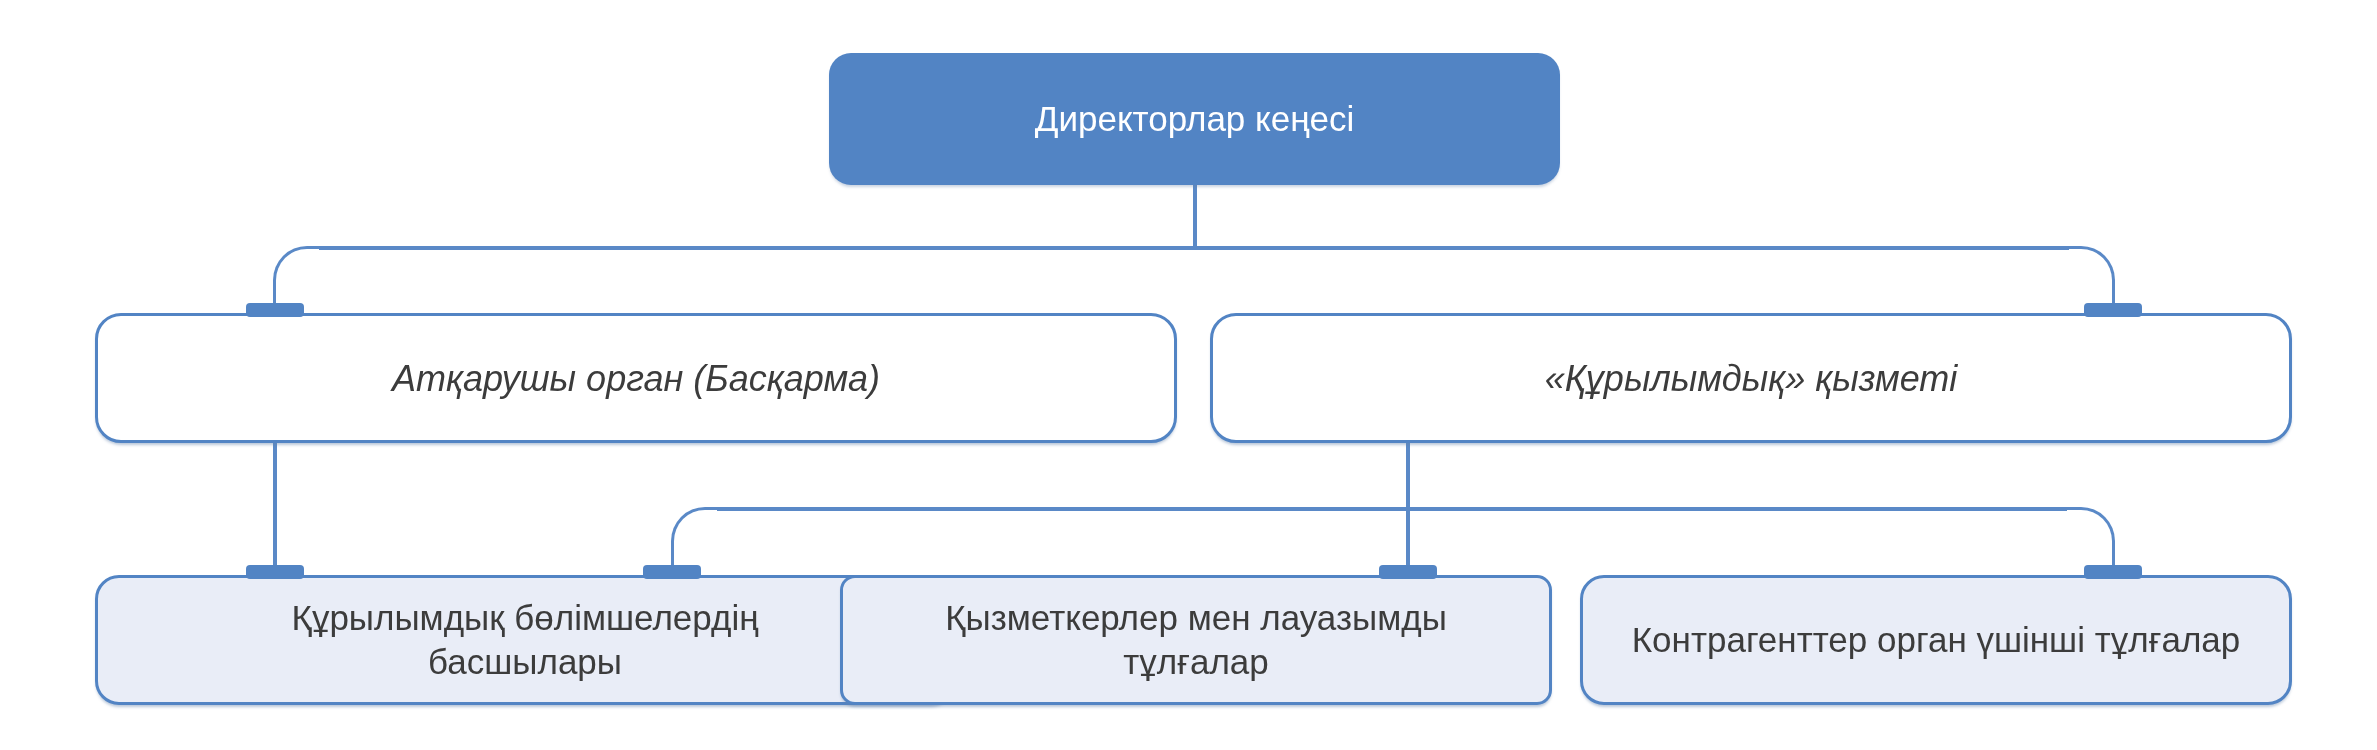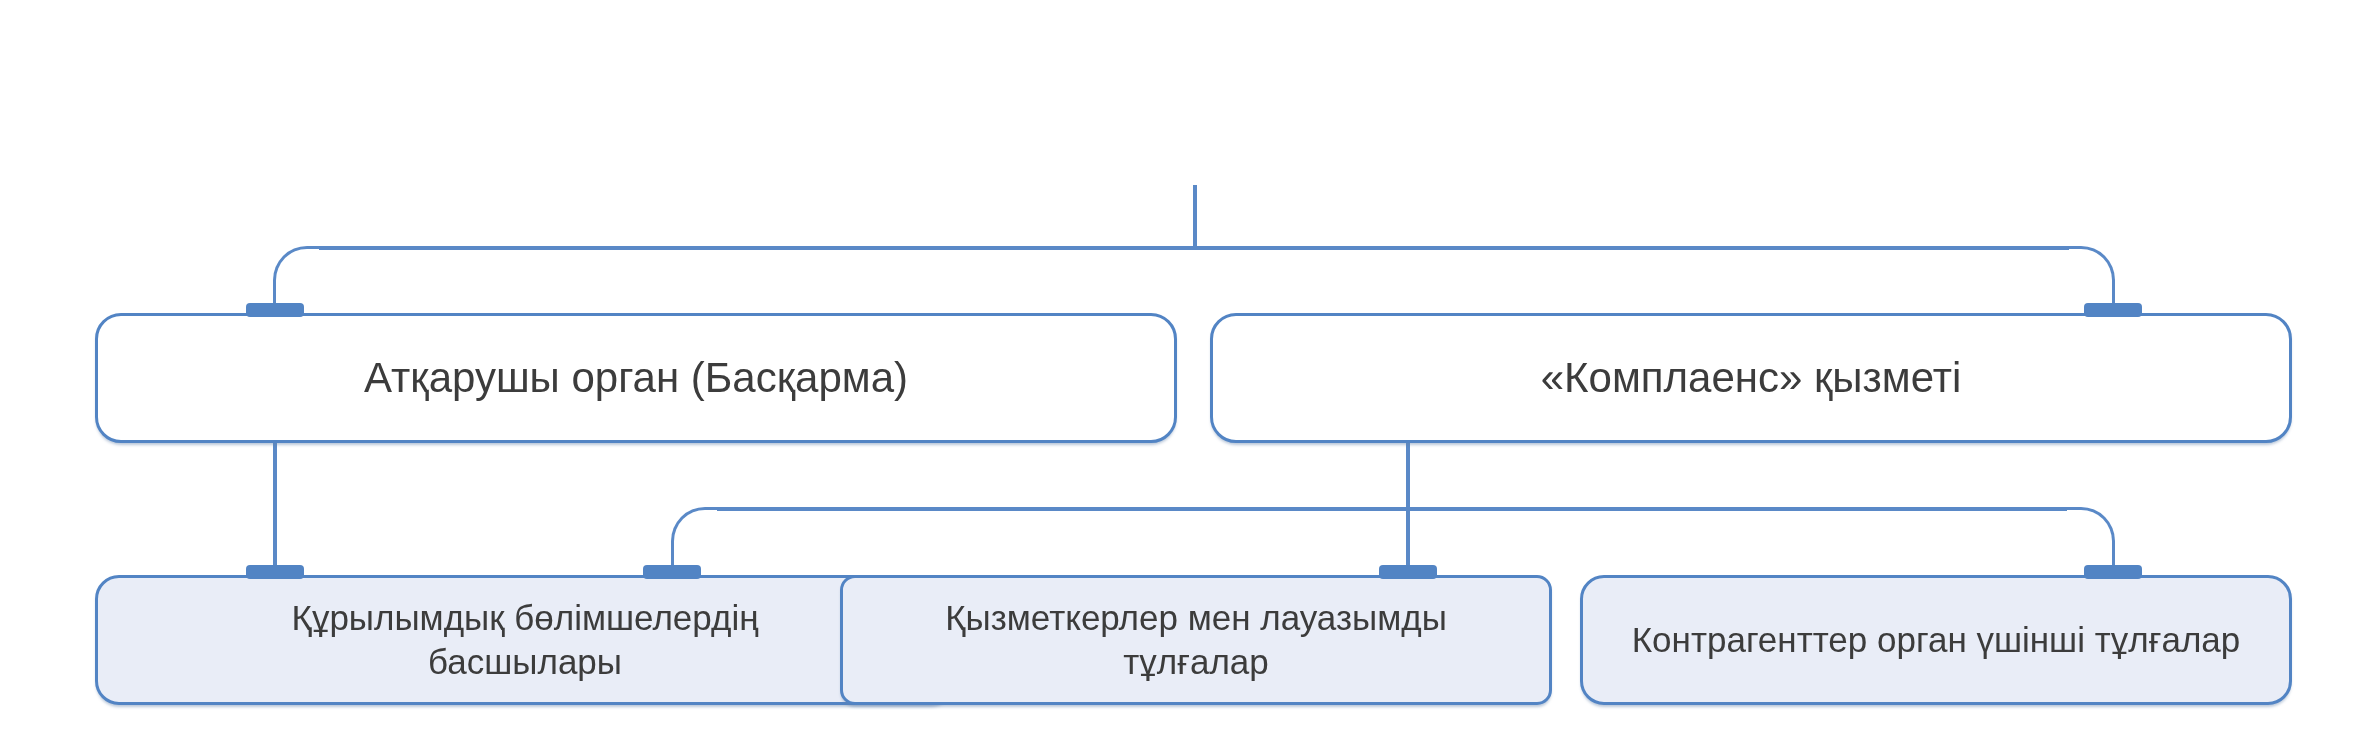--- a/index.html
+++ b/index.html
@@ -32,22 +32,23 @@
     border-radius: 22px;
     color: var(--text-light, #ffffff);
     font-size: 35px;
     box-shadow: 0 3px 3px -1px rgba(100,130,170,0.35);
   }
   .node.outline {
     background: #ffffff;
     border: 3.5px solid var(--accent, #5284c4);
     border-radius: 26px;
     color: var(--text-dark, #3c3c3c);
-    font-size: 42px;
+    font-size: 36px;
     box-shadow: 0 3px 3px -1px rgba(100,130,170,0.45);
+    font-style: italic;
   }
   .node.leaf {
     background: var(--leaf-fill, #e9edf7);
     border: 3.5px solid var(--accent, #5284c4);
     border-radius: 24px;
     color: var(--text-dark, #3c3c3c);
     font-size: 35px;
     box-shadow: 0 3px 3px -1px rgba(100,130,170,0.45);
   }
 
@@ -95,27 +96,30 @@
   <div class="seg" style="left:717px; top:507px; width:1350px; height:3.5px;"></div>
   <div class="corner tr" style="left:2067px; top:507px; width:48px; height:68px;"></div>
 
   <div class="stub" style="left:246px; top:303px;"></div>
   <div class="stub" style="left:2084px; top:303px;"></div>
   <div class="stub" style="left:246px; top:565px;"></div>
   <div class="stub" style="left:643px; top:565px;"></div>
   <div class="stub" style="left:1379px; top:565px;"></div>
   <div class="stub" style="left:2084px; top:565px;"></div>
 
+  <div class="node primary" style="left:829px; top:53px; width:731px; height:132px;">
+    <span class="label">Директорлар кеңесі</span>
+  </div>
 
   <div class="node outline" style="left:95px; top:313px; width:1082px; height:130px;">
     <span class="label">Атқарушы орган (Басқарма)</span>
   </div>
 
   <div class="node outline" style="left:1210px; top:313px; width:1082px; height:130px;">
-    <span class="label">«Комплаенс» қызметі</span>
+    <span class="label">«Құрылымдық» қызметі</span>
   </div>
 
   <div class="node leaf" style="left:95px; top:575px; width:860px; height:130px;">
     <span class="label">Құрылымдық бөлімшелердің
 басшылары</span>
   </div>
 
   <div class="node leaf" style="left:840px; top:575px; width:712px; height:130px;border-radius:15px;">
     <span class="label">Қызметкерлер мен лауазымды
 тұлғалар</span>

